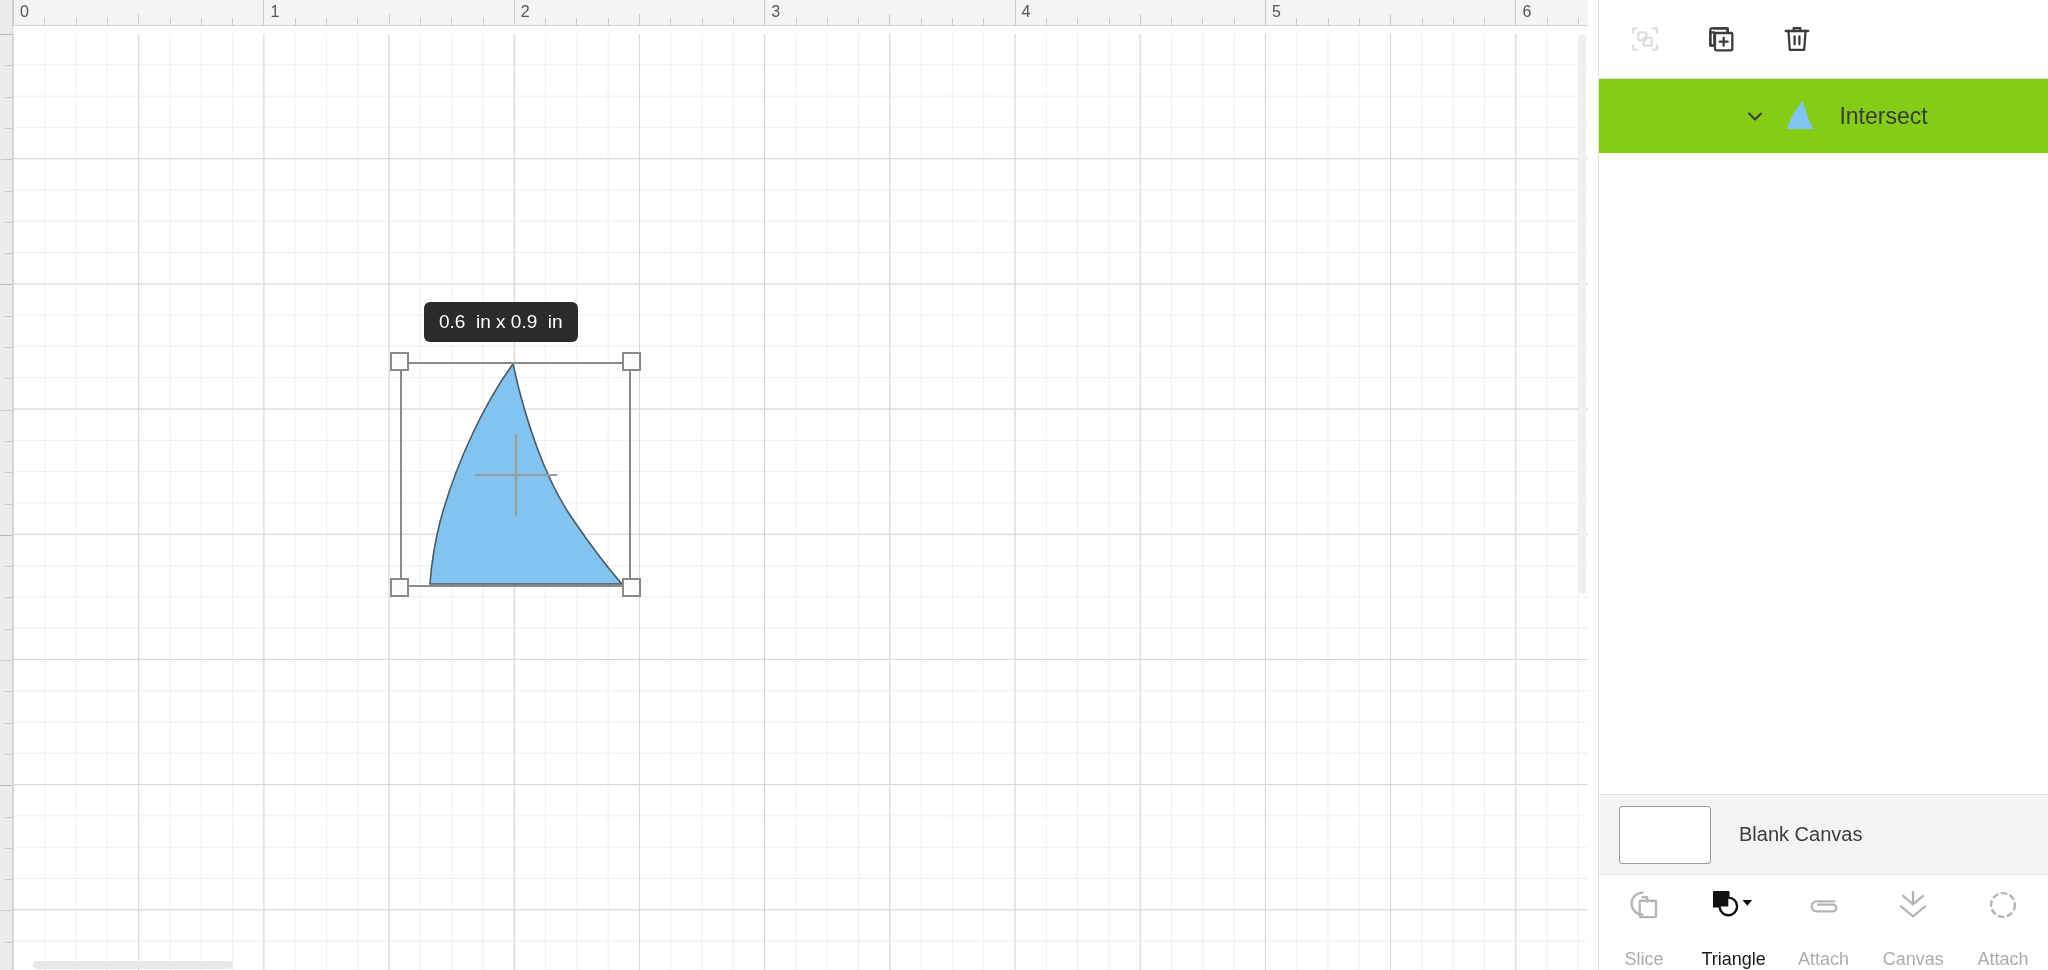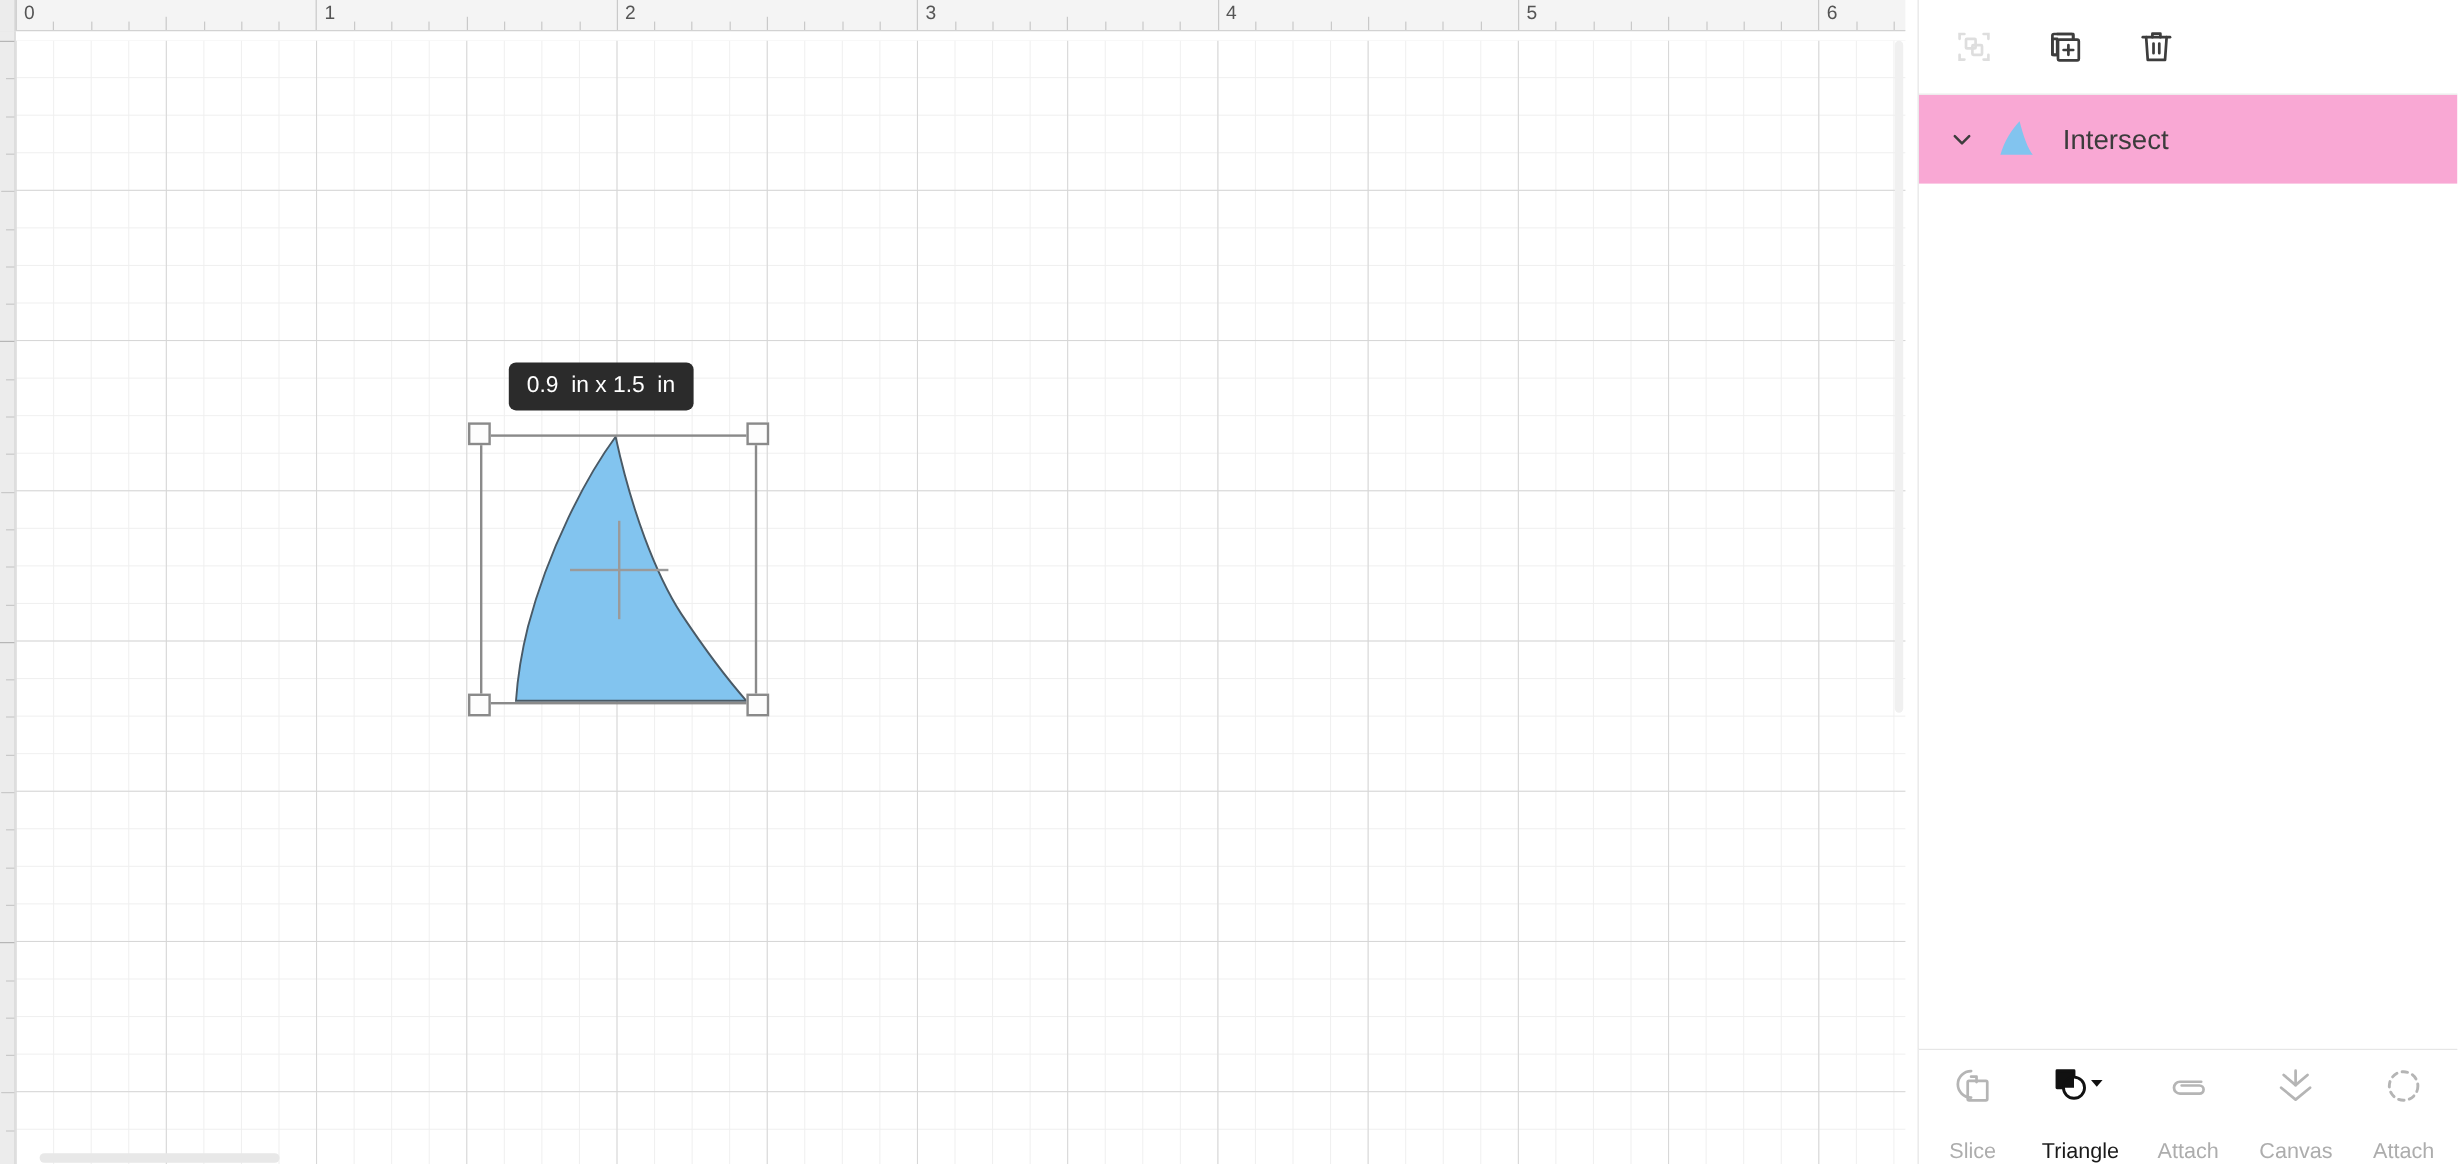--- a/index.html
+++ b/index.html
@@ -194,21 +194,22 @@
     overflow:hidden;
     background:#ffffff;
   }
   .layer-row {
     display:flex; align-items:center;
     height:74px;
     padding-left:22px;
     cursor:pointer;
   }
   .layer-row.parent {
-    background:#f9a8d4;
+    background:#84cc16;
+    justify-content:center;
   }
   .layer-row.child {
     background:#f1fbf7;
     padding-left:74px;
     height:74px;
   }
   .chev {
     width:28px; height:28px;
     display:flex; align-items:center; justify-content:center;
     margin-right:8px;
@@ -402,21 +403,21 @@
         <div class="h"></div>
         <div class="v"></div>
       </div>
       <div id="selbox"></div>
       <div class="handle tl"></div>
       <div class="handle tr"></div>
       <div class="handle bl"></div>
       <div class="handle br"></div>
     </div>
 
-    <div id="dim-tip">0.9  in x 1.5  in</div>
+    <div id="dim-tip">0.6  in x 0.9  in</div>
 
     <div id="vscroll">
         <div class="thumb"></div>
       </div>
     <div id="hscroll">
         <div class="thumb"></div>
       </div>
   </div>
 
   <div id="panel">
@@ -461,20 +462,24 @@
             <path d="M24 5 C18 11, 11 22, 8 33 L35 33 C31 28, 27 17, 24 5 Z" fill="#82c4ef"></path>
           </svg>
         </div>
         <span class="layer-name">Intersect</span>
       </div>
 
 
 
     </div>
 
+    <div id="canvas-row">
+      <div id="canvas-swatch"></div>
+      <span id="canvas-label">Blank Canvas</span>
+    </div>
 
     <div id="ops">
 
       <div class="op disabled">
         <div class="opicon">
           <svg width="34" height="34" viewBox="0 0 24 24" fill="none" stroke="#b5b5b5" stroke-width="1.6" stroke-linecap="round" stroke-linejoin="round">
             <path d="M11 3.2a7.8 7.8 0 1 0 0 15.6"></path>
             <path d="M11 6.5h3.2v3.2"></path>
             <rect x="9" y="9" width="11.5" height="11.5" rx="0.8"></rect>
           </svg>

